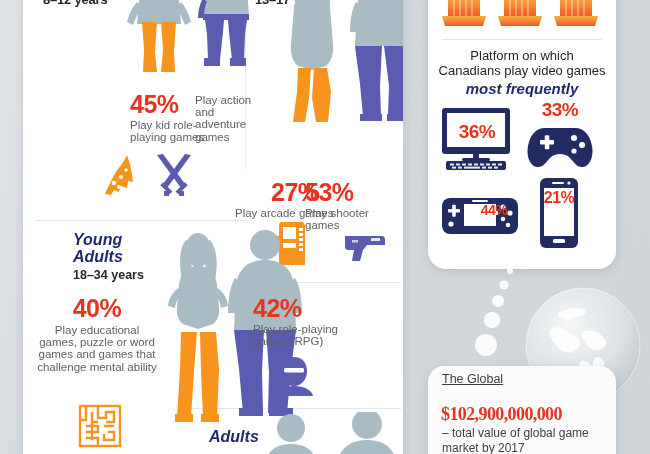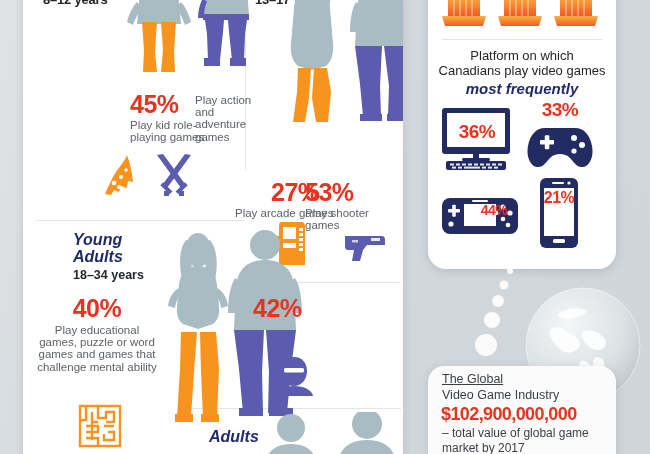--- a/index.html
+++ b/index.html
@@ -226,20 +226,21 @@
 
     <svg class="icon" width="44" height="44" viewBox="0 0 44 44" style="left:55px;top:404px;">
       <g stroke="#f7941e" stroke-width="2.4" fill="none">
         <rect x="2" y="2" width="40" height="40"></rect>
         <path d="M8 2v14H2M14 8v28M8 22h12v6H8M20 2v12h8V8h8v10h-8M26 22h10M30 28h6v8H26v-6M8 34h12v8M20 18h-6"></path>
       </g>
     </svg>
 
     <div style="position:absolute;left:230px;top:296px;width:112px;">
       <div class="pct" style="font-size:25px;">42%</div>
+      <div class="cap" style="font-size:11.5px;margin-top:2px;">Play role-playing games (RPG)</div>
     </div>
 
     <svg class="icon" width="42" height="42" viewBox="0 0 42 42" style="left:250px;top:354px;">
       <g fill="#5b5bb0">
         <path d="M21 3c-8 0-13 6-13 14s5 15 13 15 13-7 13-15S29 3 21 3z"></path>
         <path d="M21 32c-10 0-18 4-19 10h38c-1-6-9-10-19-10z"></path>
       </g>
       <rect x="11" y="14" width="20" height="4.5" rx="1.5" fill="#fff"></rect>
     </svg>
 
@@ -385,19 +386,18 @@
       <path d="M62 46c7-2 14 1 19 7 4 5 1 11-4 12-7 1-12-3-16-9-3-5-3-9 1-10z"></path>
       <path d="M58 76c6-1 10 3 11 9 1 8-1 16-5 21-4 4-9 2-9-4 0-8 0-24 3-26z"></path>
       <path d="M74 72c5 0 8 4 7 9-1 6-6 9-9 6-3-4-3-15 2-15z"></path>
     </g>
     <circle cx="60" cy="60" r="57" fill="none" stroke="#ffffff" stroke-opacity=".5"></circle>
   </svg>
 
   <div class="right-card-2"></div>
   <div style="position:absolute;left:428px;top:366px;width:188px;height:88px;overflow:hidden;">
     <div style="position:absolute;left:14px;top:6px;font-size:12.5px;color:#3a3f45;text-decoration:underline;">The Global</div>
-    <div style="position:absolute;left:14px;top:22px;font-size:12.5px;color:#3a3f45;">Video Game Industry</div>
-    <div class="pct" style="position:absolute;left:13px;top:39px;font-size:18px;letter-spacing:-.6px;">$102,900,000,000</div>
+    <div class="pct" style="position:absolute;left:13px;top:39px;font-size:18px;letter-spacing:-.6px;font-family:Liberation Serif, serif;">$102,900,000,000</div>
     <div style="position:absolute;left:14px;top:60px;font-size:12px;color:#3a3f45;">– total value of global game</div>
     <div style="position:absolute;left:14px;top:75px;font-size:12px;color:#3a3f45;">market by 2017</div>
   </div>
 
 </div>
 
 </body></html>

